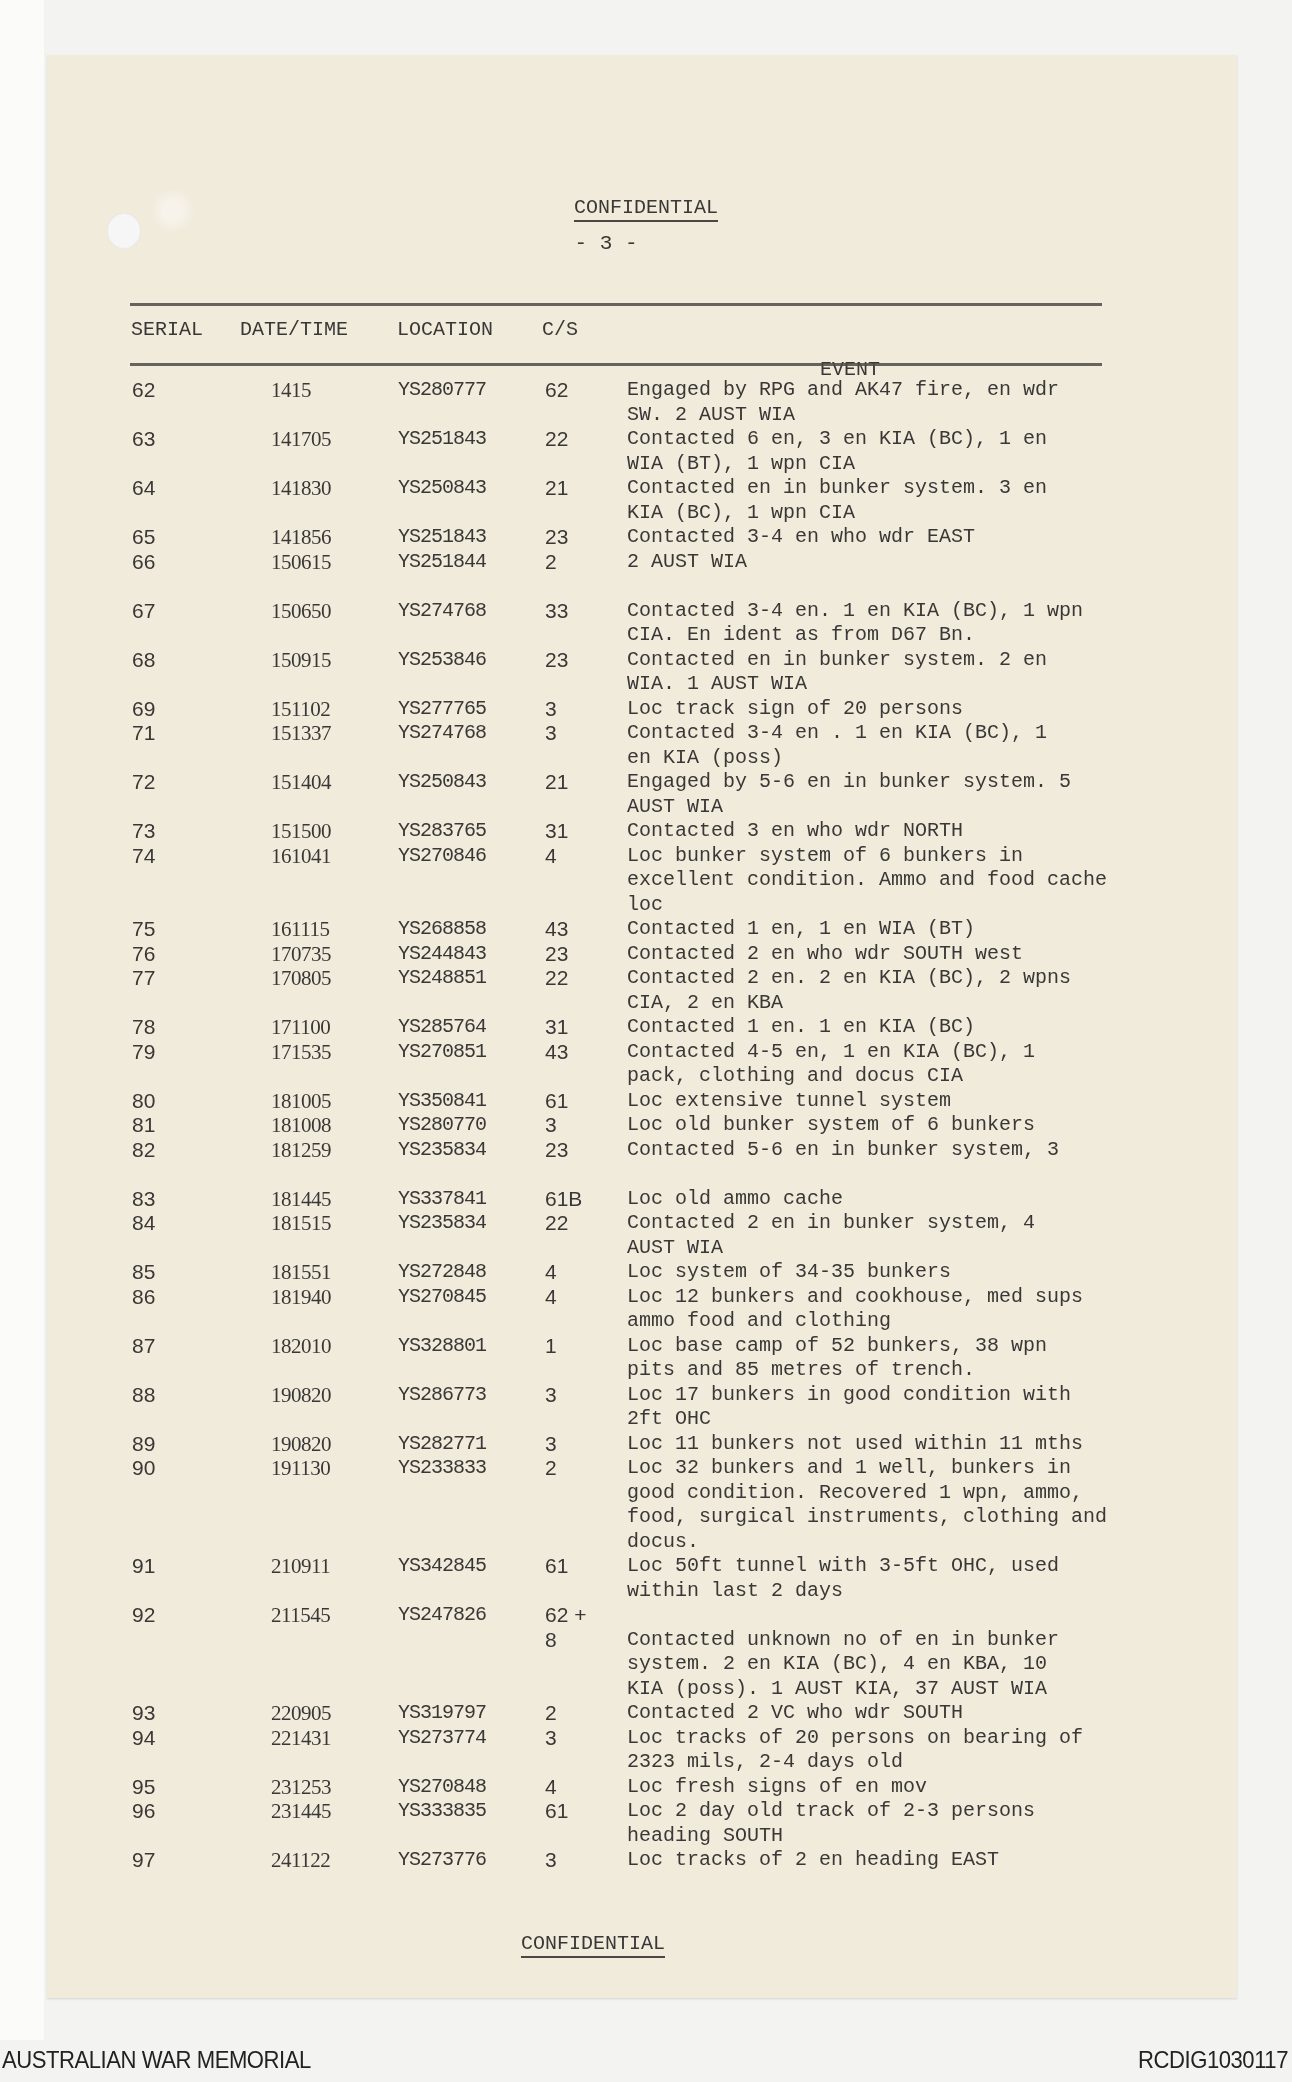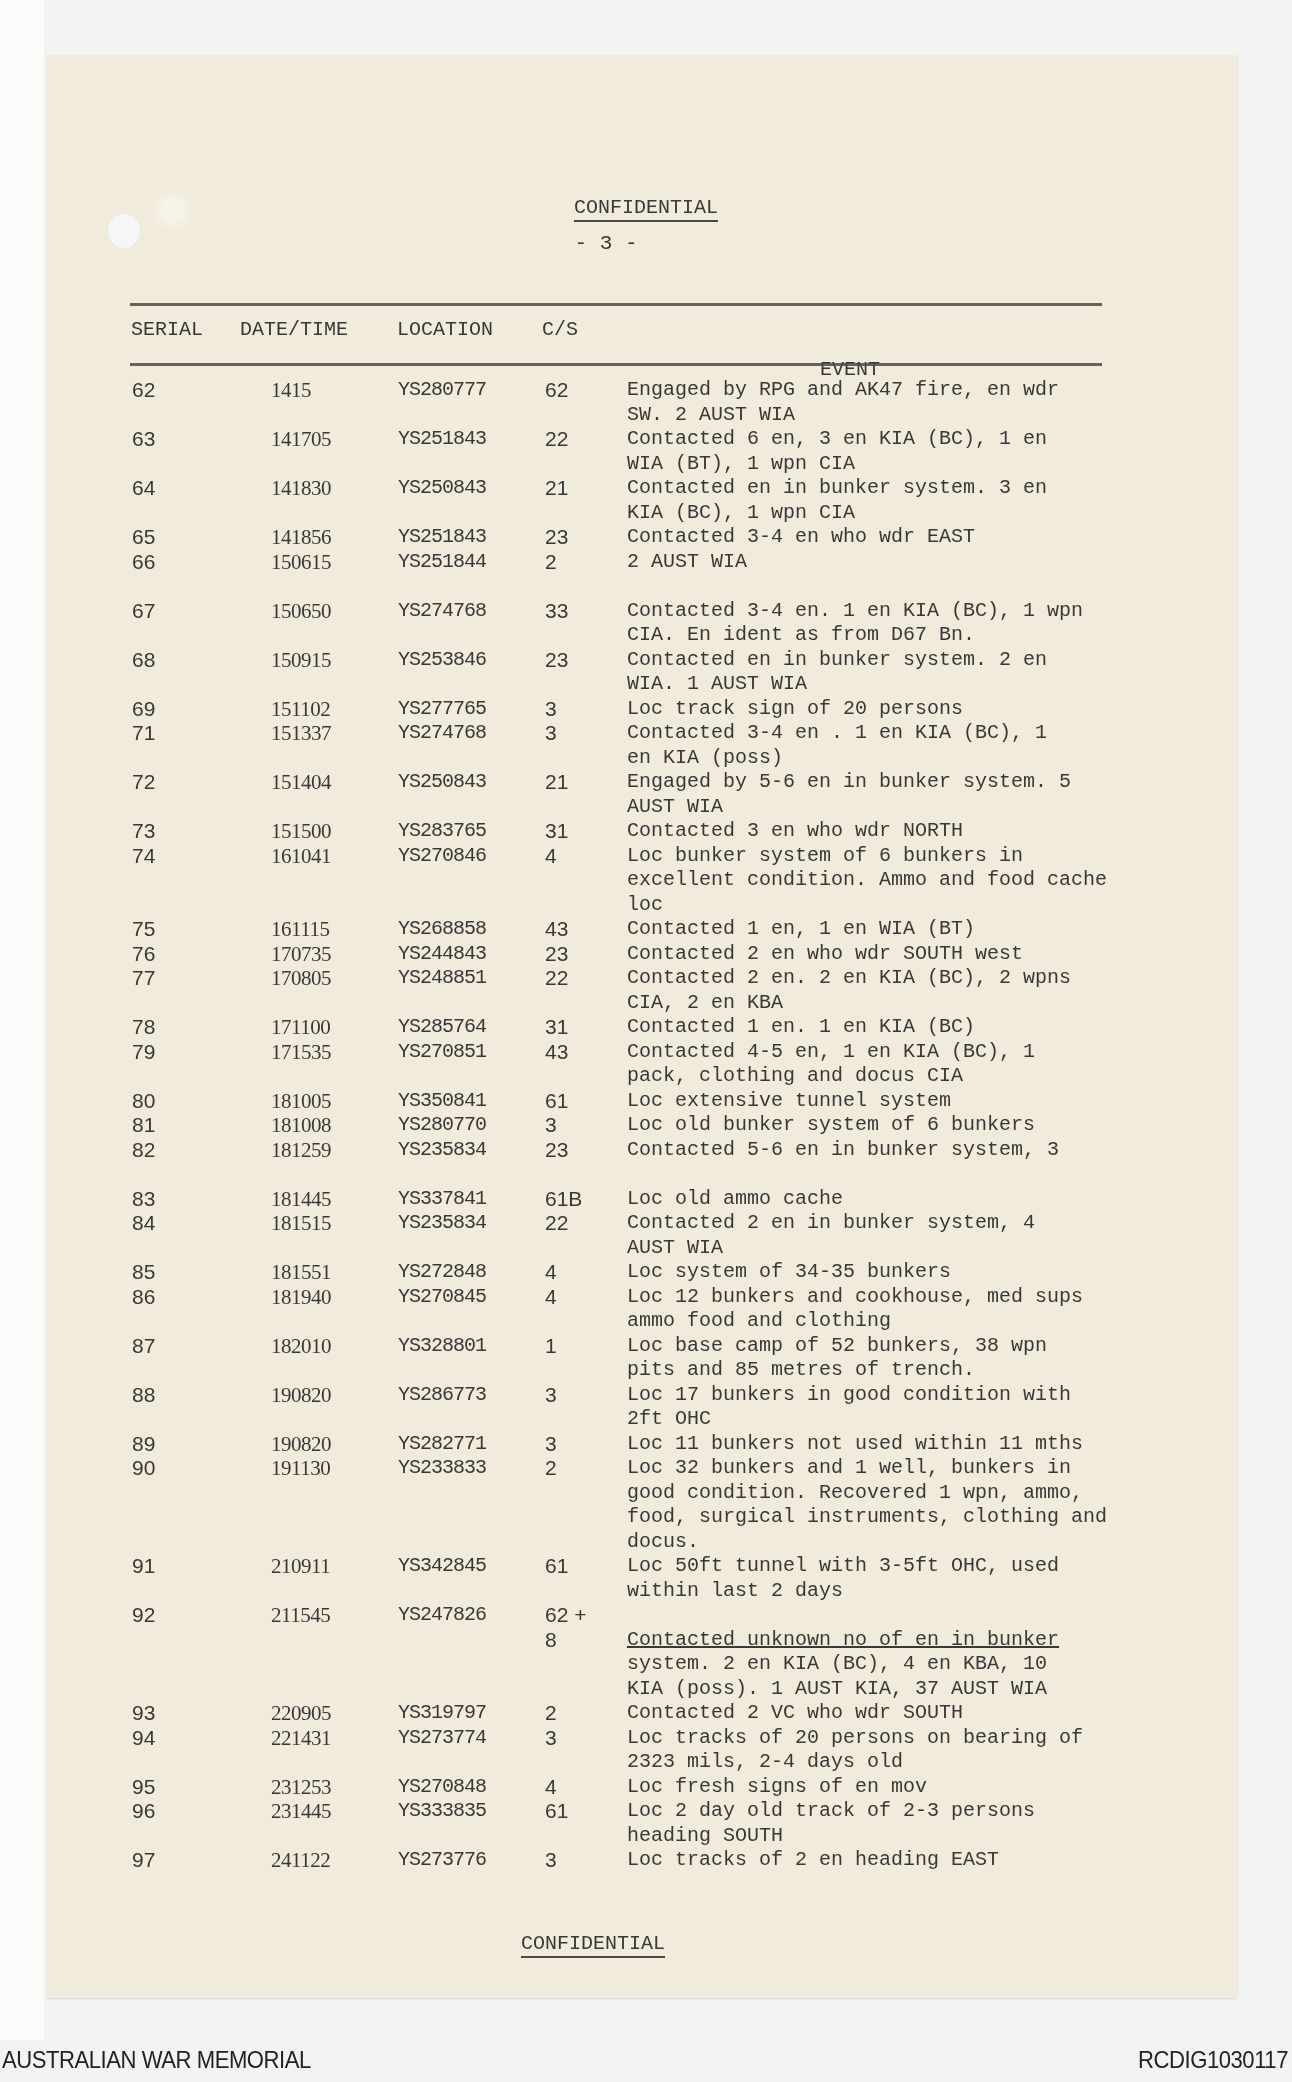--- a/index.html
+++ b/index.html
@@ -363,21 +363,21 @@
       </div>
     </div>
     <div class="row" style="height: 98px;">
       <div class="cell c-serial">92</div>
       <div class="cell c-dt">211545</div>
       <div class="cell c-loc">YS247826</div>
       <div class="cell c-cs">62 +</div>
       <div class="cell c-cs" style="top: 24.5px;">8</div>
       <div class="cell c-ev">
         <div style="height: 24.5px;"></div>
-        <div style="height: 24.5px; text-decoration: underline;">Contacted unknown no of en in bunker</div>
+        <div style="height: 24.5px;">Contacted unknown no of en in bunker</div>
         <div style="height: 24.5px;">system. 2 en KIA (BC), 4 en KBA, 10</div>
         <div style="height: 24.5px;">KIA (poss). 1 AUST KIA, 37 AUST WIA</div>
       </div>
     </div>
     <div class="row" style="height: 24.5px;">
       <div class="cell c-serial">93</div>
       <div class="cell c-dt">220905</div>
       <div class="cell c-loc">YS319797</div>
       <div class="cell c-cs">2</div>
       <div class="cell c-ev">

